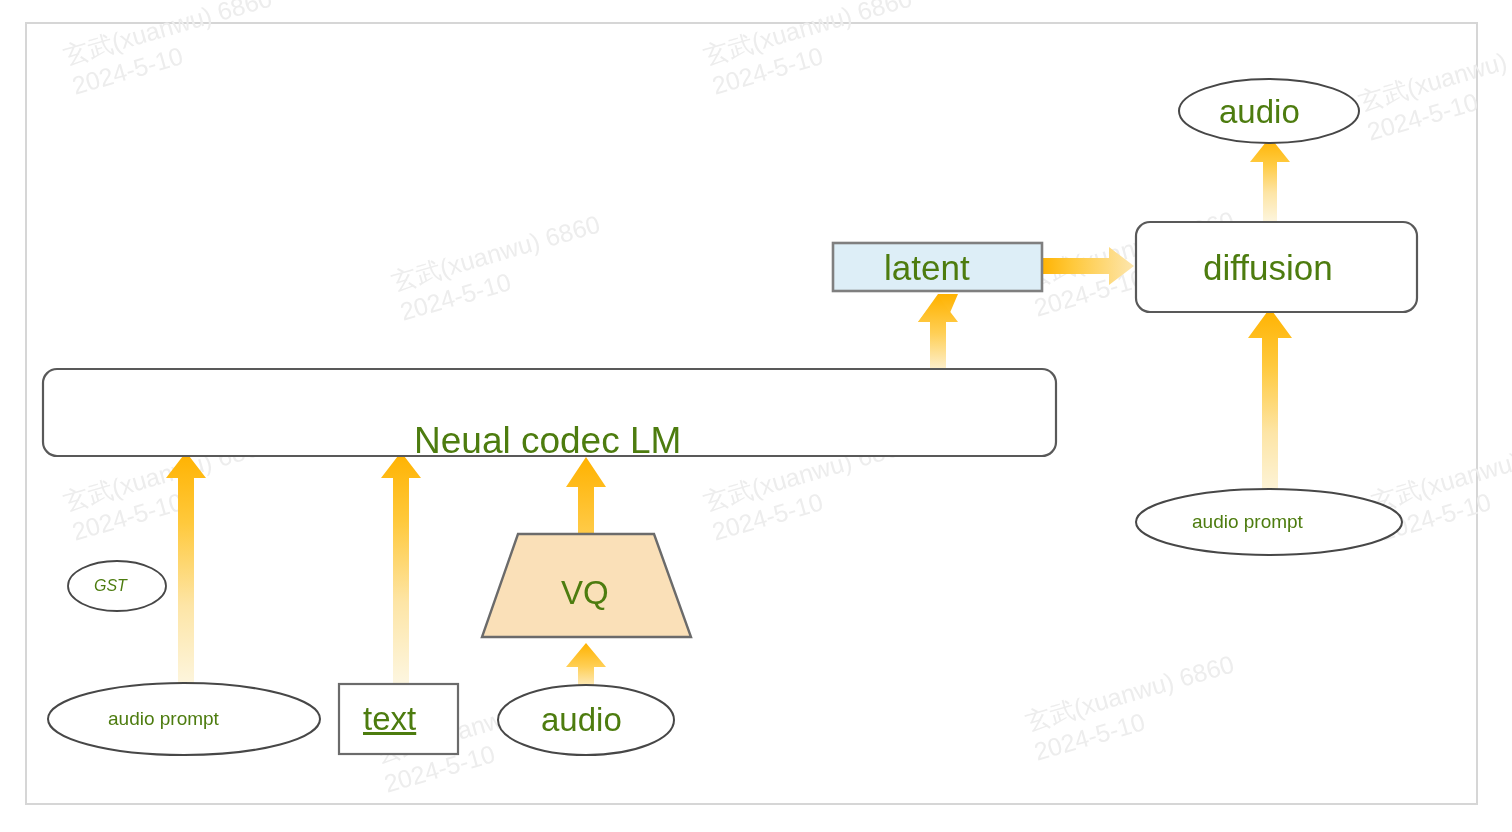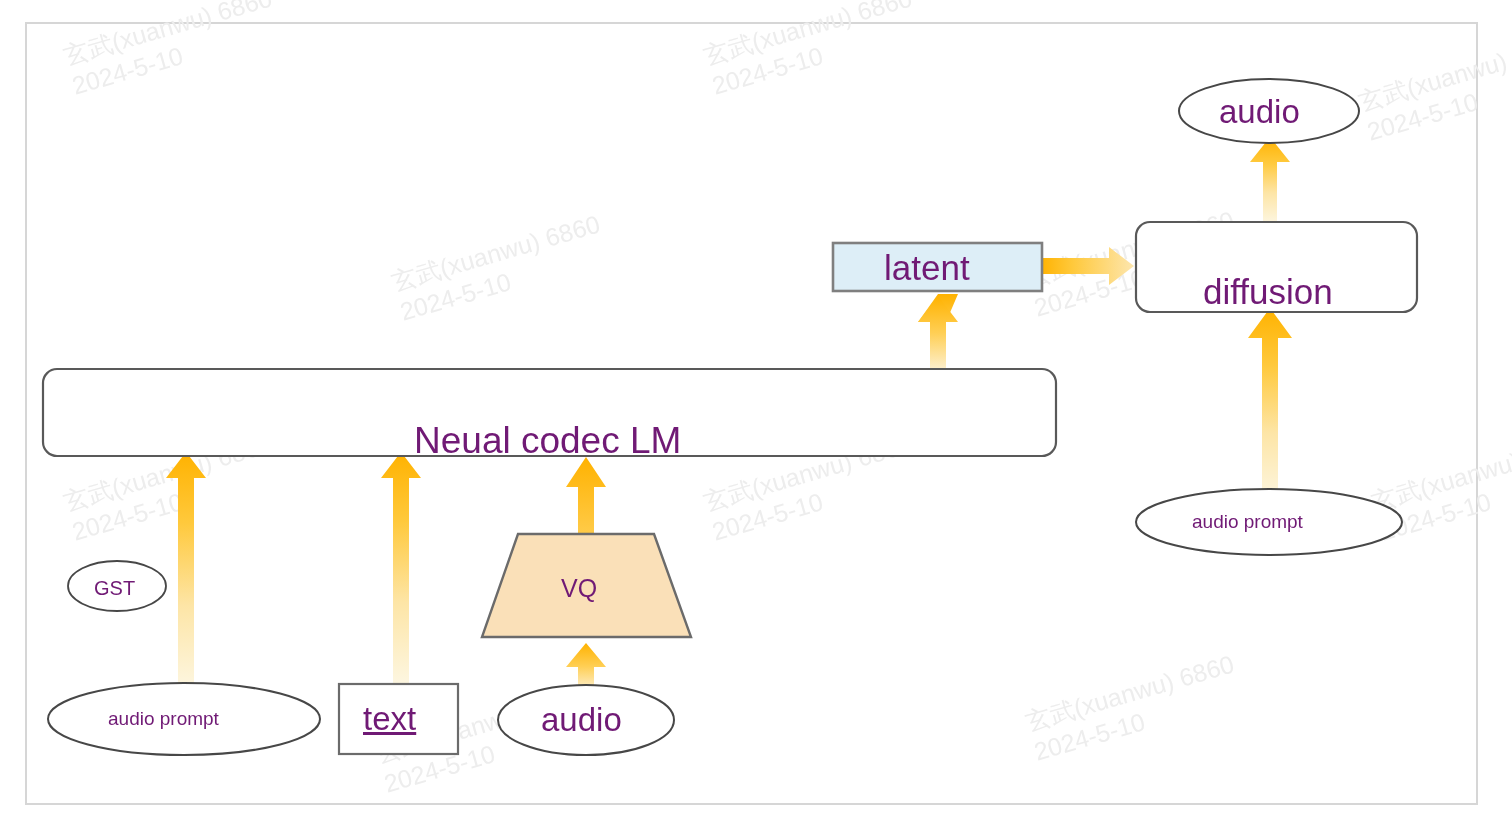--- a/index.html
+++ b/index.html
@@ -58,36 +58,36 @@
     position: absolute;
     left: 0; top: 0;
     width: 1512px; height: 832px;
     z-index: 2;
   }
 
   
   .node-label {
     position: absolute;
     z-index: 3;
-    color: #701a75;
+    color: #4d7c0f;
     font-family: "Liberation Sans", sans-serif;
     text-align: center;
     white-space: nowrap;
     pointer-events: none;
   }
   .lbl-neual   { font-size: 37px; left: 414px; top: 392px; margin-top: 28px; }
   .lbl-latent  { font-size: 35px; left: 884px; top: 248px; }
-  .lbl-diffusion { font-size: 35px; left: 1203px; top: 248px; margin-top: 24px; }
+  .lbl-diffusion { font-size: 35px; left: 1203px; top: 248px; }
   .lbl-audio-top { font-size: 33px; left: 1219px; top: 93px; }
-  .lbl-gst     { font-size: 20px; left: 94px;  top: 577px; }
+  .lbl-gst     { font-size: 16px; left: 94px;  top: 577px; font-style: italic; }
   .lbl-audio-prompt-l { font-size: 19px; left: 108px; top: 708px; }
   .lbl-audio-prompt-r { font-size: 19px; left: 1192px; top: 511px; }
   .lbl-text    { font-size: 33px; left: 363px; top: 700px; text-decoration: underline; }
   .lbl-audio-b { font-size: 33px; left: 541px; top: 701px; }
-  .lbl-vq      { font-size: 25px; left: 561px; top: 574px; }
+  .lbl-vq      { font-size: 33px; left: 561px; top: 574px; }
 </style>
 </head>
 <body>
 
 <div id="stage">
 
   <div id="canvas-frame"></div>
 
   <div id="watermark-layer">
       <div class="wm" style="left: 60px; top: 42px;">

